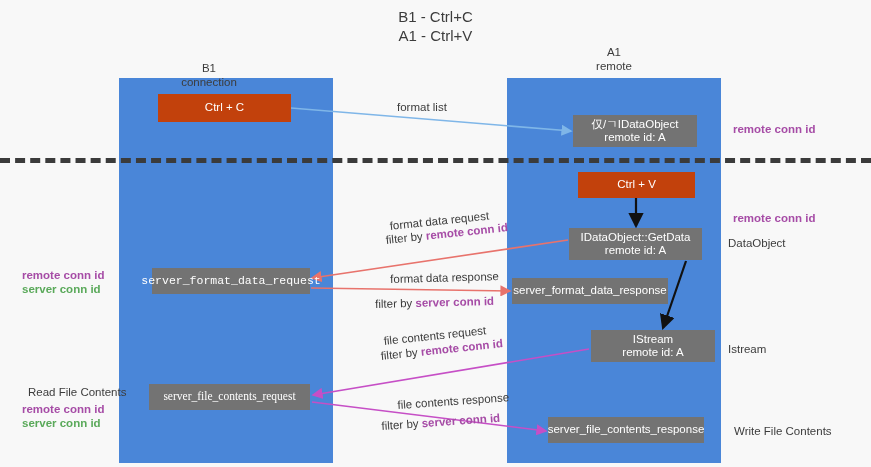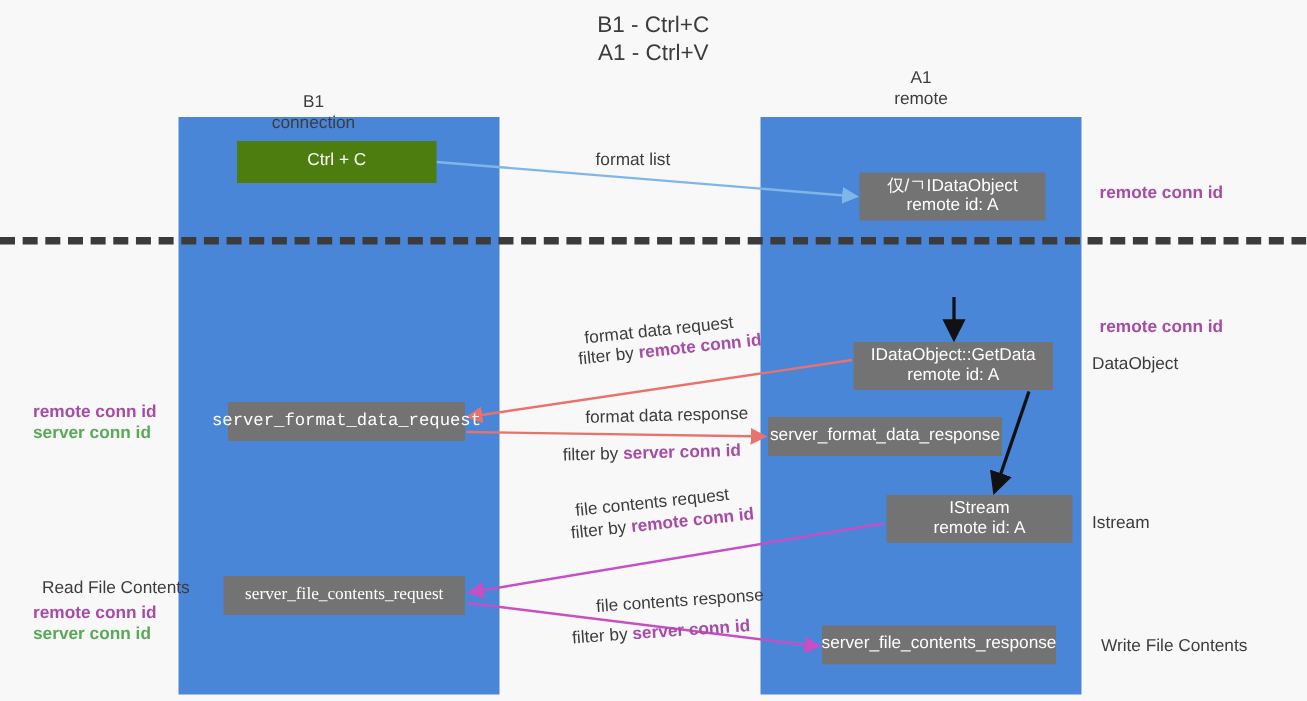--- a/index.html
+++ b/index.html
@@ -62,21 +62,21 @@
     display: flex;
     flex-direction: column;
     align-items: center;
     justify-content: center;
     color: #ffffff;
     font-size: 11.5px;
     line-height: 13.5px;
     text-align: center;
     z-index: 6;
   }
-  .node.green  { background: #4d7c0f; }
+  .node.green  { background: #c2410c; }
   .node.orange { background: #737373; }
 
   #n-ctrlc     { left: 158px; top: 94px;  width: 133px; height: 28px; }
   #n-idataobj  { left: 573px; top: 115px; width: 124px; height: 32px; }
   #n-ctrlv     { left: 578px; top: 172px; width: 117px; height: 26px; }
   #n-getdata   { left: 569px; top: 228px; width: 133px; height: 32px; }
   #n-sfdreq    { left: 152px; top: 268px; width: 158px; height: 26px; font-family: Liberation Mono, monospace; }
   #n-sfdresp   { left: 512px; top: 278px; width: 156px; height: 26px; }
   #n-istream   { left: 591px; top: 330px; width: 124px; height: 32px; }
   #n-sfcreq    { left: 149px; top: 384px; width: 161px; height: 26px; font-family: Liberation Serif, serif; }
@@ -181,20 +181,23 @@
 
   <div class="node green" id="n-ctrlc">
     <span>Ctrl + C</span>
   </div>
 
   <div class="node orange" id="n-idataobj">
     <span>仅/ㄱIDataObject</span>
     <span>remote id: A</span>
   </div>
 
+  <div class="node green" id="n-ctrlv">
+    <span>Ctrl + V</span>
+  </div>
 
   <div class="node orange" id="n-getdata">
     <span>IDataObject::GetData</span>
     <span>remote id: A</span>
   </div>
 
   <div class="node orange" id="n-sfdreq">
     <span>server_format_data_request</span>
   </div>
 

